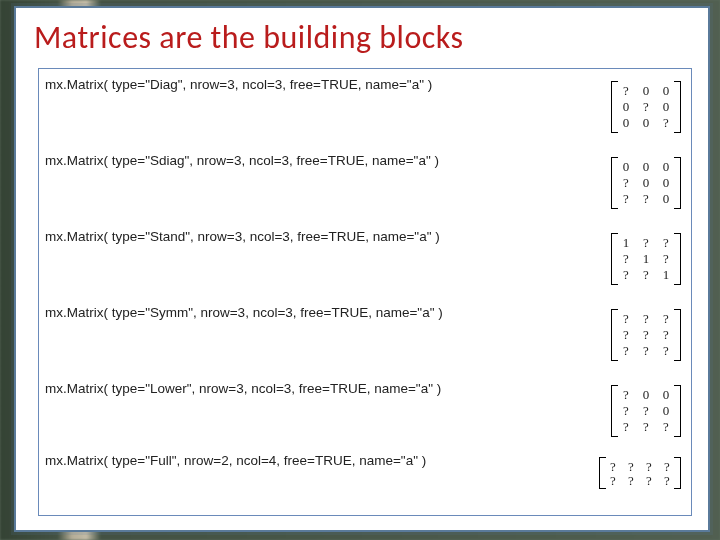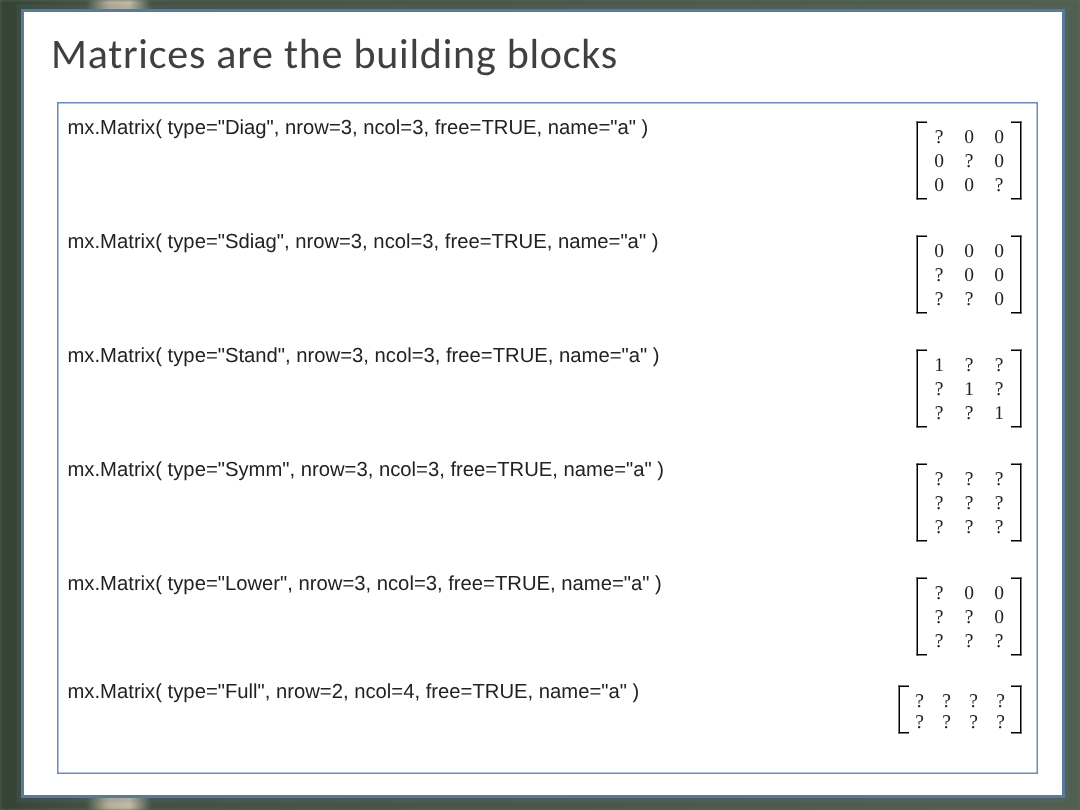--- a/index.html
+++ b/index.html
@@ -32,22 +32,22 @@
     top: 6px;
     left: 14px;
     right: 10px;
     bottom: 8px;
     background: #ffffff;
     border: 2px solid #5a7a9a;
     box-shadow: 0 0 0 3px rgba(90,122,154,0.15);
   }
   .title {
     font-family: Calibri, Arial, sans-serif;
-    font-size: 28px;
-    color: #404040;
+    font-size: 32px;
+    color: #b91c1c;
     padding: 10px 18px 4px 18px;
     font-weight: 400;
     letter-spacing: 0.5px;
   }
   .content {
     position: absolute;
     top: 60px;
     left: 22px;
     right: 16px;
     bottom: 14px;

